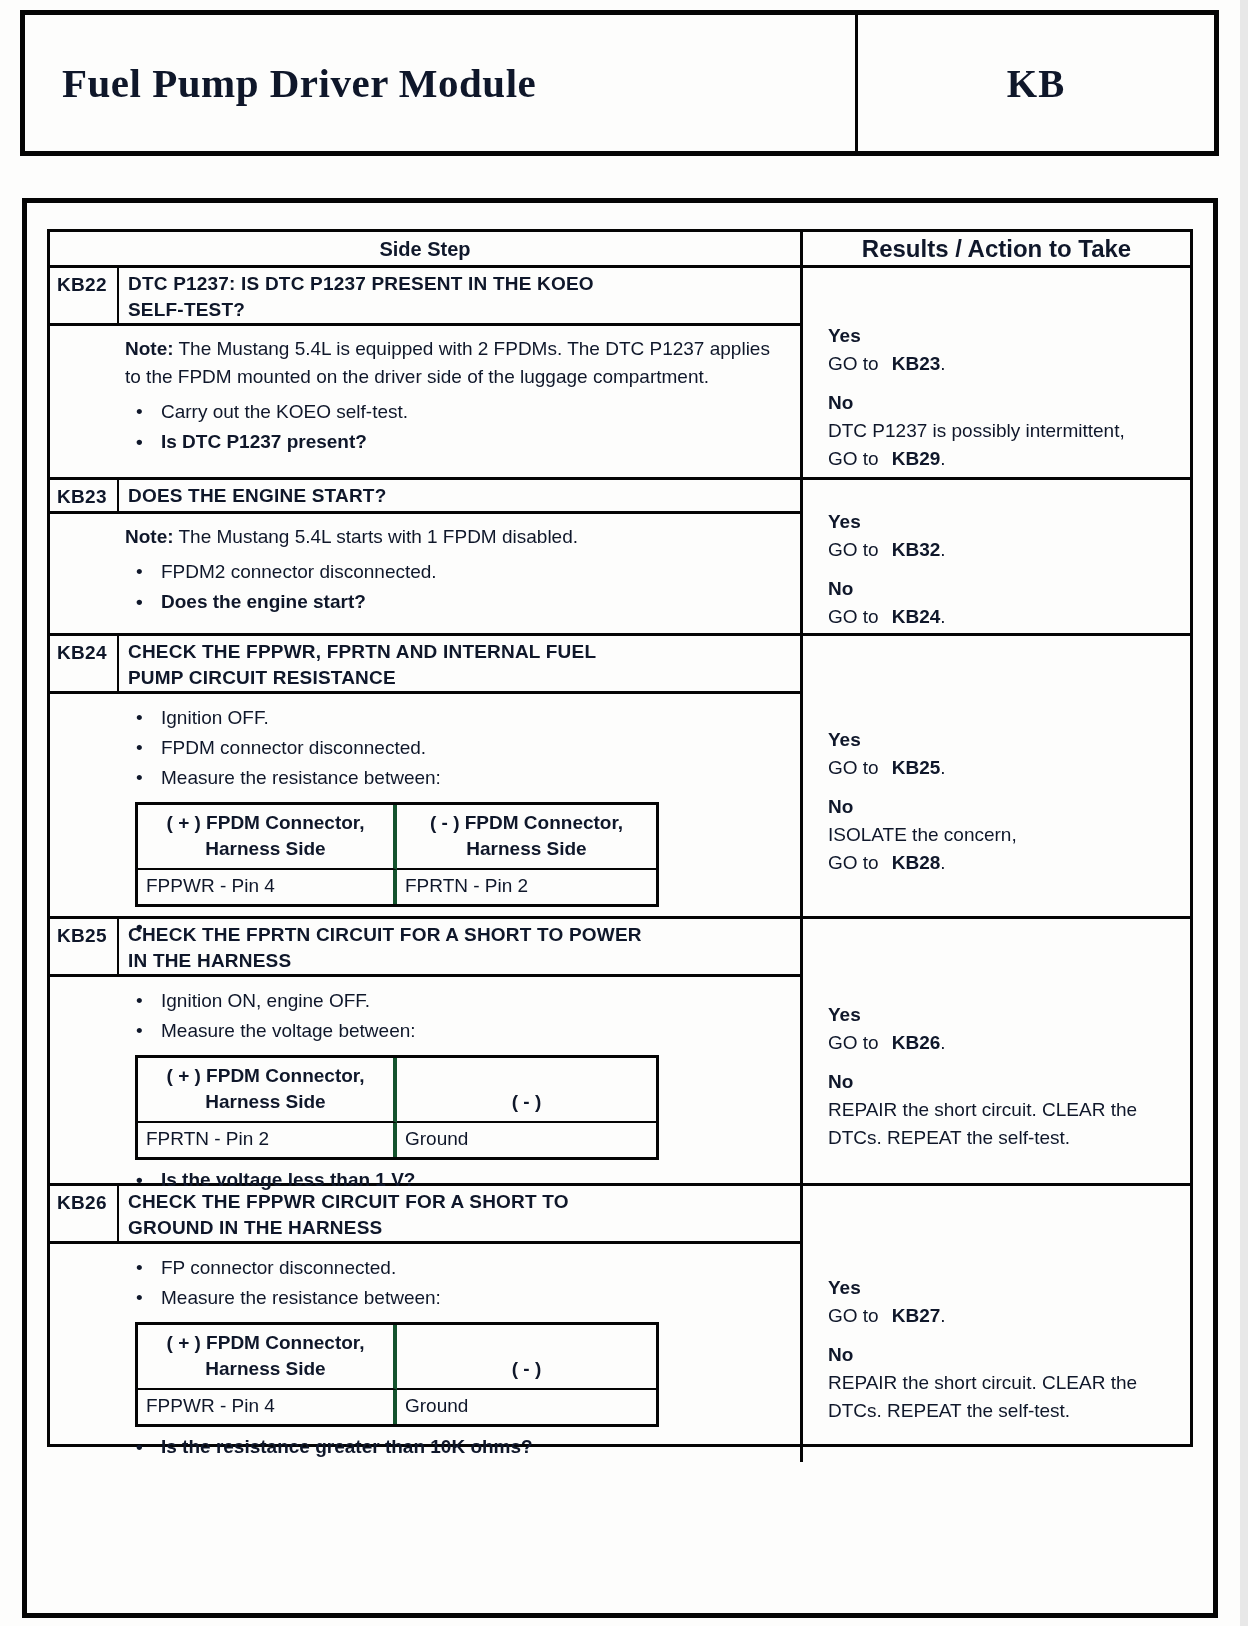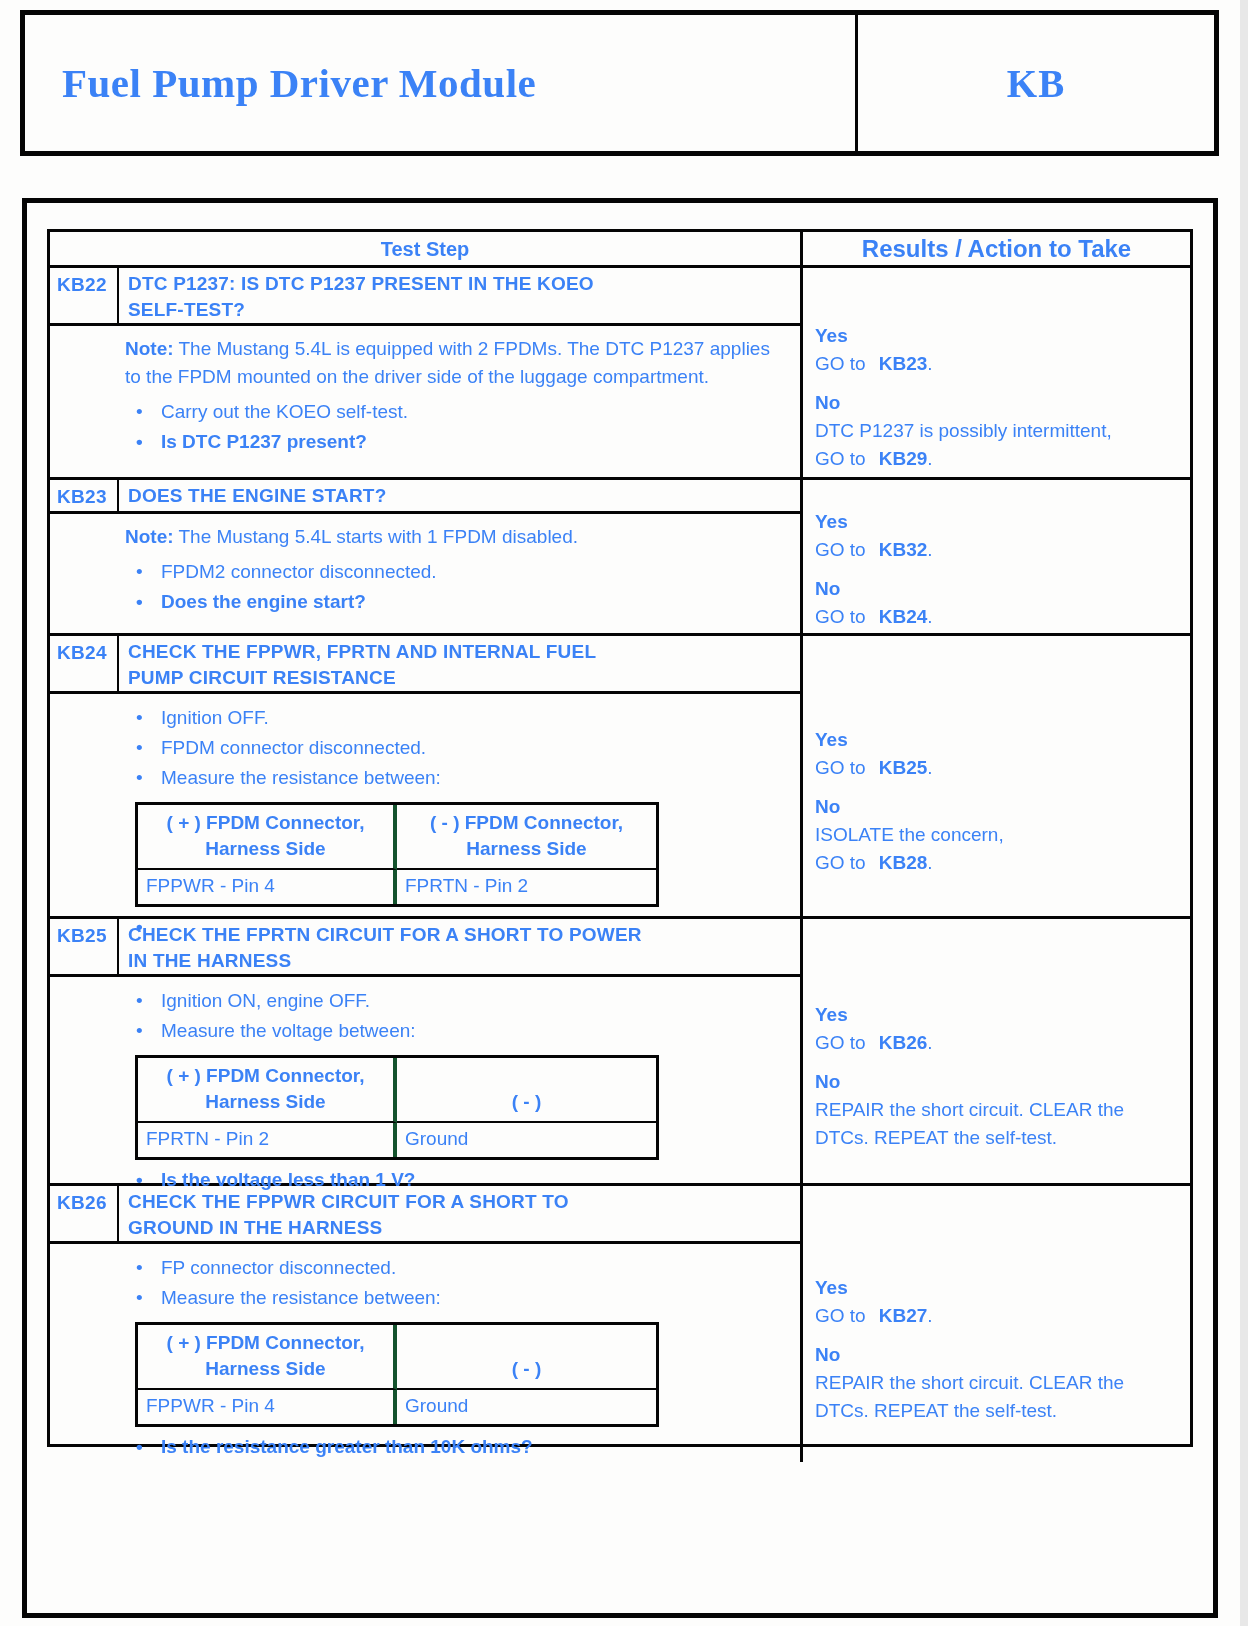--- a/index.html
+++ b/index.html
@@ -1,19 +1,19 @@
 <!DOCTYPE html>
 <html><head>
 <meta charset="utf-8">
 <style>
   * { margin:0; padding:0; box-sizing:border-box; }
   html,body { background:#e8e8e8; }
   .page {
     position:relative; width:1240px; height:1626px; background:#fdfdfc;
-    font-family:"Liberation Sans", sans-serif; color:#3b82f6;
+    font-family:"Liberation Sans", sans-serif; color:#0f172a;
   }
   
   .header-box {
     position:absolute; left:20px; top:10px; width:1199px; height:146px;
     border:5px solid #050505; display:flex; background:#fdfdfc;
   }
   .header-title-cell {
     width:833px; border-right:3px solid #050505;
     display:flex; align-items:center; padding-left:37px;
   }
@@ -74,21 +74,21 @@
   .ith {
     font-weight:bold; text-align:center; padding:5px 14px 6px;
     border-bottom:2px solid #050505; line-height:26px;
     display:flex; align-items:flex-end; justify-content:center; flex-wrap:wrap;
   }
   .ith.colA, .itd.colA { border-right:4px solid #14532d; }
   .itd { padding:2px 8px 4px; line-height:28px; }
 
   
   .step-right { flex:1; display:flex; flex-direction:column; justify-content:center;
-    padding:0 10px 6px 12px; }
+    padding:0 10px 6px 25px; }
   .pr2 { padding-top:56px; } .pr1 { padding-top:32px; }
   .res-answer { font-weight:bold; }
   .res-block { margin-top:11px; }
   .res-block:first-child { margin-top:0; }
   .go-target { font-weight:bold; margin-left:13px; }
   .res-text { max-width:372px; }
 </style>
 </head>
 <body>
 
@@ -100,21 +100,21 @@
     </div>
     <div class="header-code-cell">
       <div class="header-code">KB</div>
     </div>
   </div>
 
   <div class="main-box">
     <div class="test-table">
 
       <div class="thead">
-        <div class="th-left">Test Step</div>
+        <div class="th-left">Side Step</div>
         <div class="th-right">Results / Action to Take</div>
       </div>
 
       <div class="step s-kb22">
         <div class="step-left">
           <div class="title-row t2">
             <div class="kb-cell">KB22</div>
             <div class="title-cell">
               <div>DTC P1237: IS DTC P1237 PRESENT IN THE KOEO</div>
               <div>SELF-TEST?</div>

